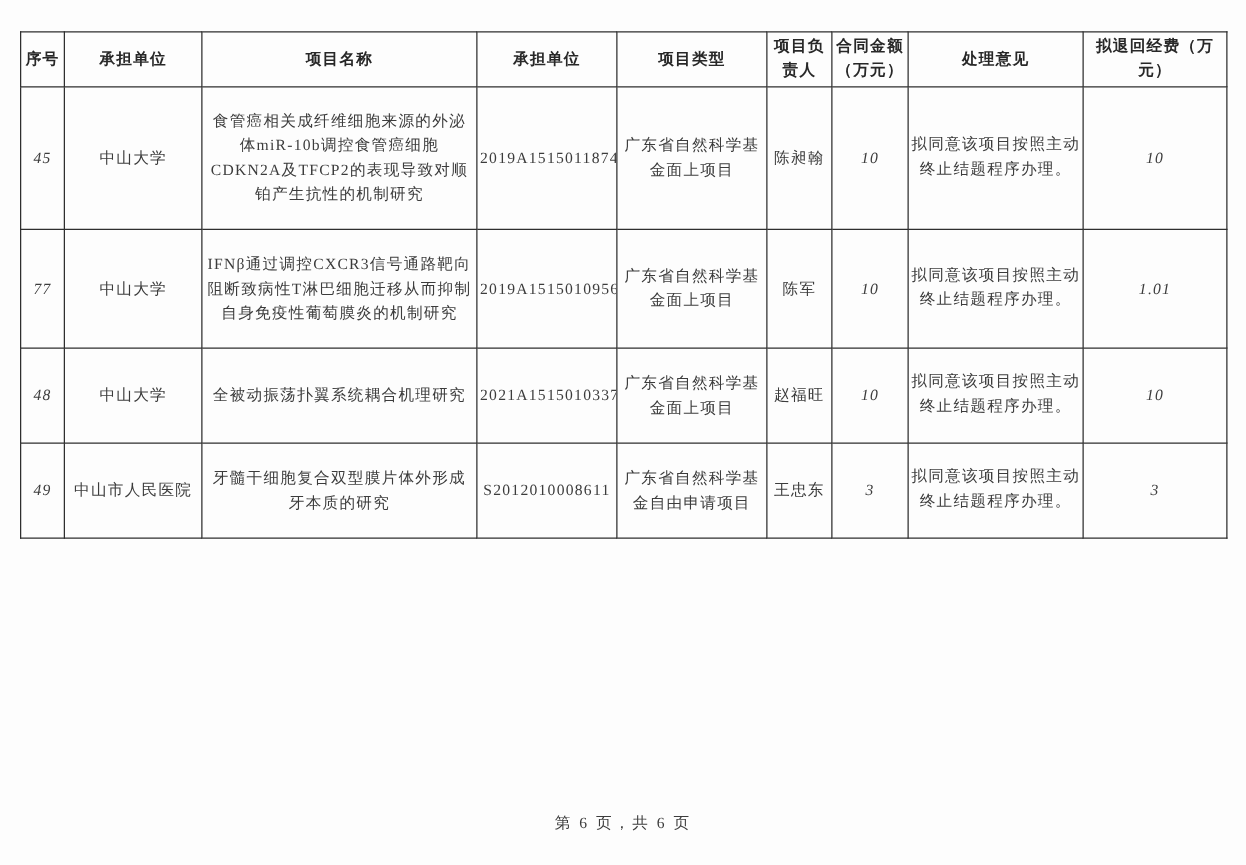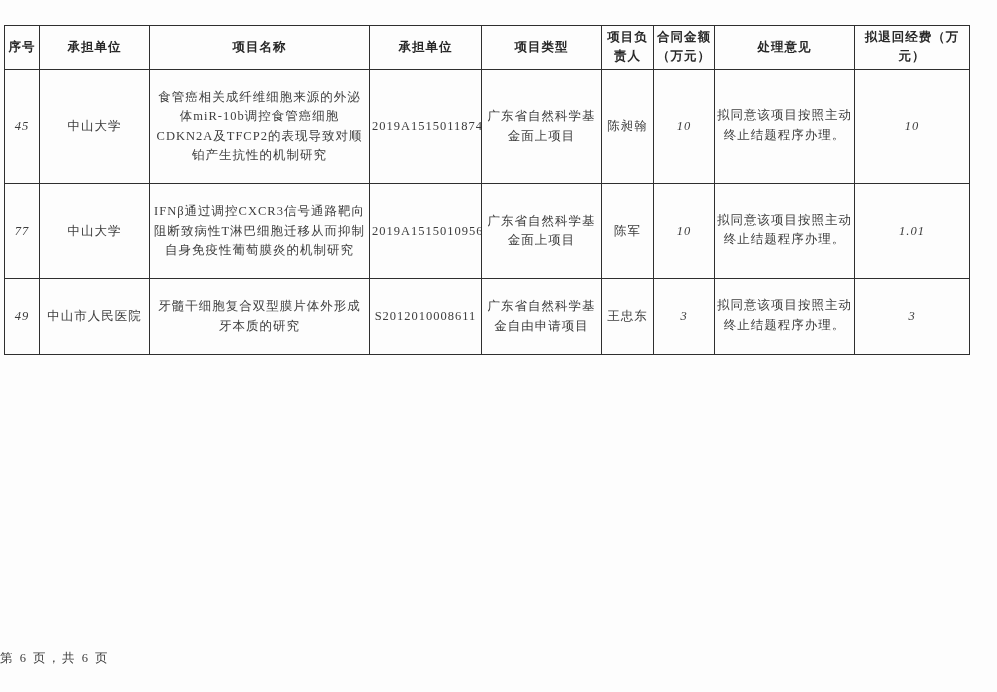--- a/index.html
+++ b/index.html
@@ -6,21 +6,21 @@
   body{
     width:997px;height:692px;
     background:#fdfdfd;
     font-family:"Liberation Serif","DejaVu Serif",serif;
     color:#3c3c3c;
     position:relative;
     overflow:hidden;
   }
   .doc-table{
     position:absolute;
-    left:4px;top:25px;
+    left:16px;top:25px;
     width:965px;
     border-collapse:collapse;
     table-layout:fixed;
   }
   .doc-table th,.doc-table td{
     border:1px solid #2f2f2f;
     text-align:center;
     vertical-align:middle;
     font-size:12.5px;
     letter-spacing:1px;
@@ -41,20 +41,21 @@
   .row-48{height:62px;}
   .row-49{height:58px;}
   .cell-title{padding:2px 5px;}
   .cell-opinion{line-break:anywhere;padding:2px 5px;font-family:Liberation Mono, monospace;}
   .cell-code{letter-spacing:0.2px;font-size:13px;}
   .cell-num{letter-spacing:0.2px;font-size:13px;font-style:italic;}
   .page-footer{
     position:absolute;
     left:0;top:650px;
     width:100%;
+    text-align:center;
     font-size:12.5px;
     letter-spacing:2px;
     color:#3c3c3c;
   }
 </style>
 </head>
 <body>
 
 <table class="doc-table">
   <colgroup>
@@ -97,20 +98,31 @@
       <td class="cell-num">77</td>
       <td>中山大学</td>
       <td class="cell-title">IFNβ通过调控CXCR3信号通路靶向阻断致病性T淋巴细胞迁移从而抑制自身免疫性葡萄膜炎的机制研究</td>
       <td class="cell-code">2019A1515010956</td>
       <td>广东省自然科学基金面上项目</td>
       <td>陈军</td>
       <td class="cell-num">10</td>
       <td class="cell-opinion">拟同意该项目按照主动终止结题程序办理。</td>
       <td class="cell-num">1.01</td>
     </tr>
+    <tr class="row-48">
+      <td class="cell-num">48</td>
+      <td>中山大学</td>
+      <td class="cell-title">全被动振荡扑翼系统耦合机理研究</td>
+      <td class="cell-code">2021A1515010337</td>
+      <td>广东省自然科学基金面上项目</td>
+      <td>赵福旺</td>
+      <td class="cell-num">10</td>
+      <td class="cell-opinion">拟同意该项目按照主动终止结题程序办理。</td>
+      <td class="cell-num">10</td>
+    </tr>
     <tr class="row-49">
       <td class="cell-num">49</td>
       <td>中山市人民医院</td>
       <td class="cell-title">牙髓干细胞复合双型膜片体外形成牙本质的研究</td>
       <td class="cell-code">S2012010008611</td>
       <td>广东省自然科学基金自由申请项目</td>
       <td>王忠东</td>
       <td class="cell-num">3</td>
       <td class="cell-opinion">拟同意该项目按照主动终止结题程序办理。</td>
       <td class="cell-num">3</td>

